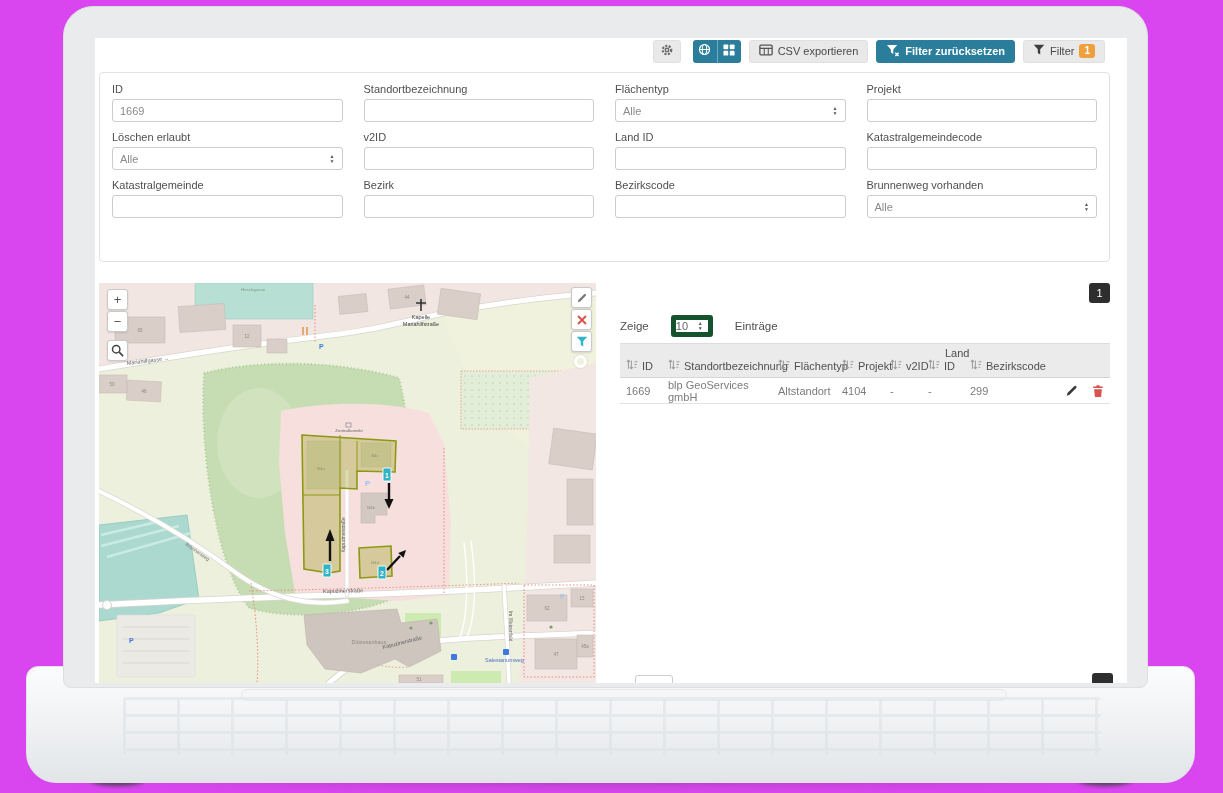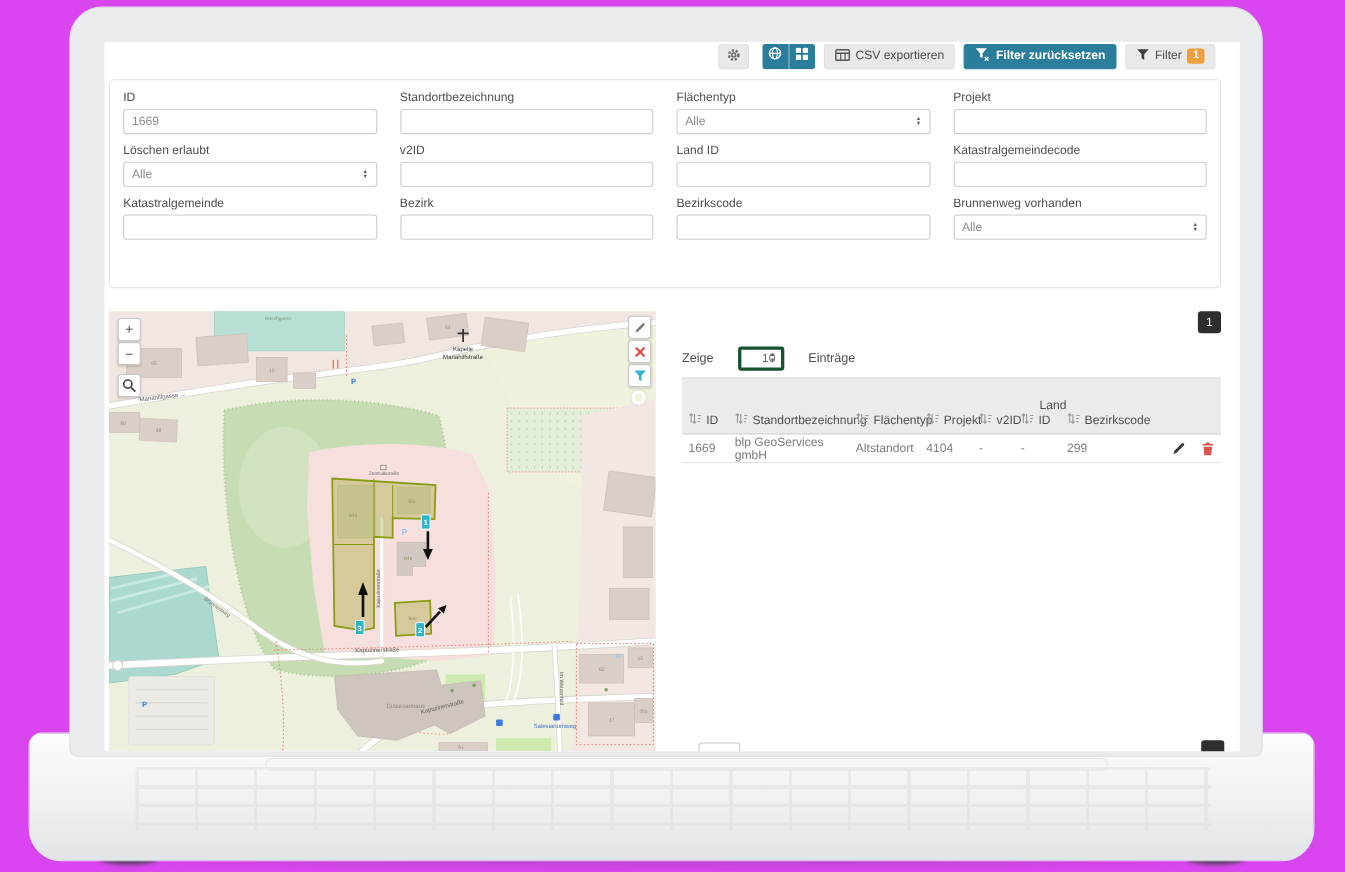--- a/index.html
+++ b/index.html
@@ -43,30 +43,30 @@
   .flabel{font-size:11px;color:#4f4f4f;margin-bottom:4px;}
   .finput{height:23px;border:1px solid #ccc;border-radius:3px;padding:0 7px;font-size:11px;color:#8a8a8a;width:100%;outline:none;background:#fff;}
   .fselect{position:relative;height:23px;border:1px solid #ccc;border-radius:3px;padding:0 7px;font-size:11px;color:#8a8a8a;
     display:flex;align-items:center;background:#fff;cursor:pointer;}
   .fselect::after{content:"▲\A▼";white-space:pre;font-size:5px;line-height:5px;color:#555;
     position:absolute;right:7px;top:50%;transform:translateY(-50%);text-align:center;}
 
   
   .results{position:absolute;left:525px;top:245px;width:490px;}
   .results-top{display:flex;align-items:center;gap:22px;font-size:11.5px;color:#4f4f4f;height:22px;margin-top:32px;}
-  .len-select{position:relative;width:42px;height:22px;border:3px solid #14532d;border-radius:3px;display:flex;
-    align-items:center;padding-left:19px;font-size:11px;color:#666;cursor:pointer;}
+  .len-select{position:relative;width:42px;height:22px;border:5px solid #14532d;border-radius:3px;display:flex;
+    align-items:center;padding-left:0;font-size:11px;color:#666;cursor:pointer;}
   .len-select::after{content:"▲\A▼";white-space:pre;font-size:5px;line-height:5px;color:#555;
     position:absolute;right:5px;top:50%;transform:translateY(-50%);}
   .page-btn{position:absolute;right:0;top:0;width:21px;height:20px;background:#2e2e2e;color:#fff;border-radius:3px;
     display:flex;align-items:center;justify-content:center;font-size:11px;cursor:pointer;}
   .tbl{margin-top:6px;width:100%;}
   .thead{display:flex;align-items:flex-end;background:#ebebeb;border-top:1px solid #ddd;border-bottom:1px solid #d5d5d5;
     min-height:35px;padding:3px 6px 5px 6px;}
-  .th{display:flex;flex-direction:column;justify-content:flex-start;font-size:11px;color:#4f4f4f;margin-top:16px;}
+  .th{display:flex;flex-direction:column;justify-content:flex-start;font-size:11px;color:#4f4f4f;}
   .th-top{font-size:11px;color:#4f4f4f;padding-left:17px;min-height:12px;}
   .th-main{display:flex;align-items:center;gap:4px;}
   .trow{display:flex;align-items:center;height:26px;border-bottom:1px solid #e3e3e3;padding:0 6px;font-size:11px;color:#7c7c7c;}
   .c-id{width:42px;} .c-standort{width:110px;} .c-flaech{width:64px;} .c-projekt{width:48px;}
   .c-v2id{width:38px;} .c-land{width:42px;} .c-bezirk{width:92px;}
   .c-actions{margin-left:auto;display:flex;align-items:center;gap:14px;}
   .icon-btn{cursor:pointer;display:flex;align-items:center;}
 
   
   .map{position:absolute;left:4px;top:245px;width:497px;height:400px;background:#edf0dc;overflow:hidden;}

